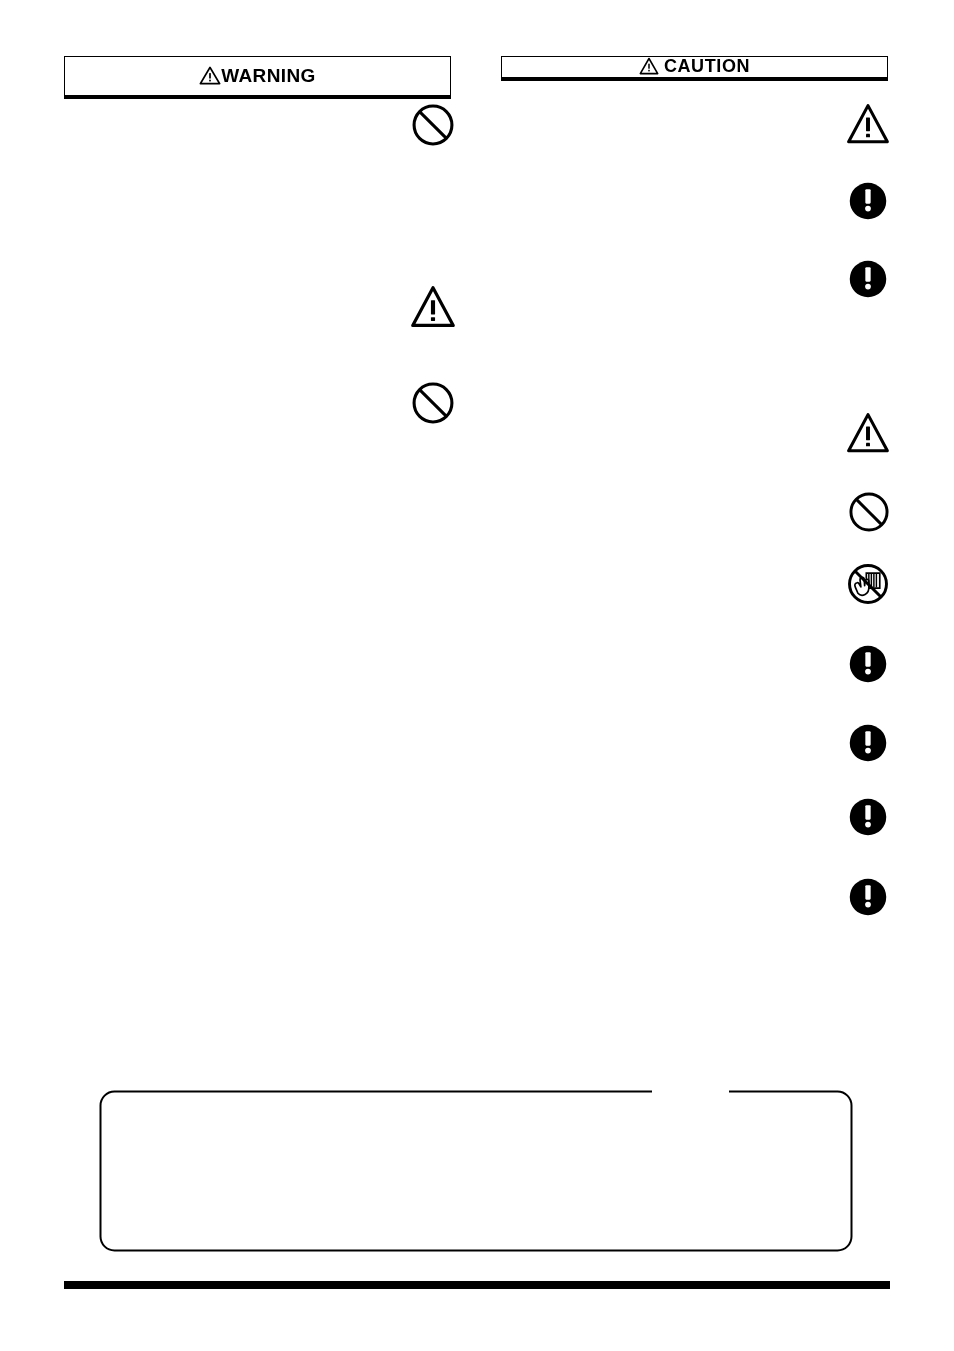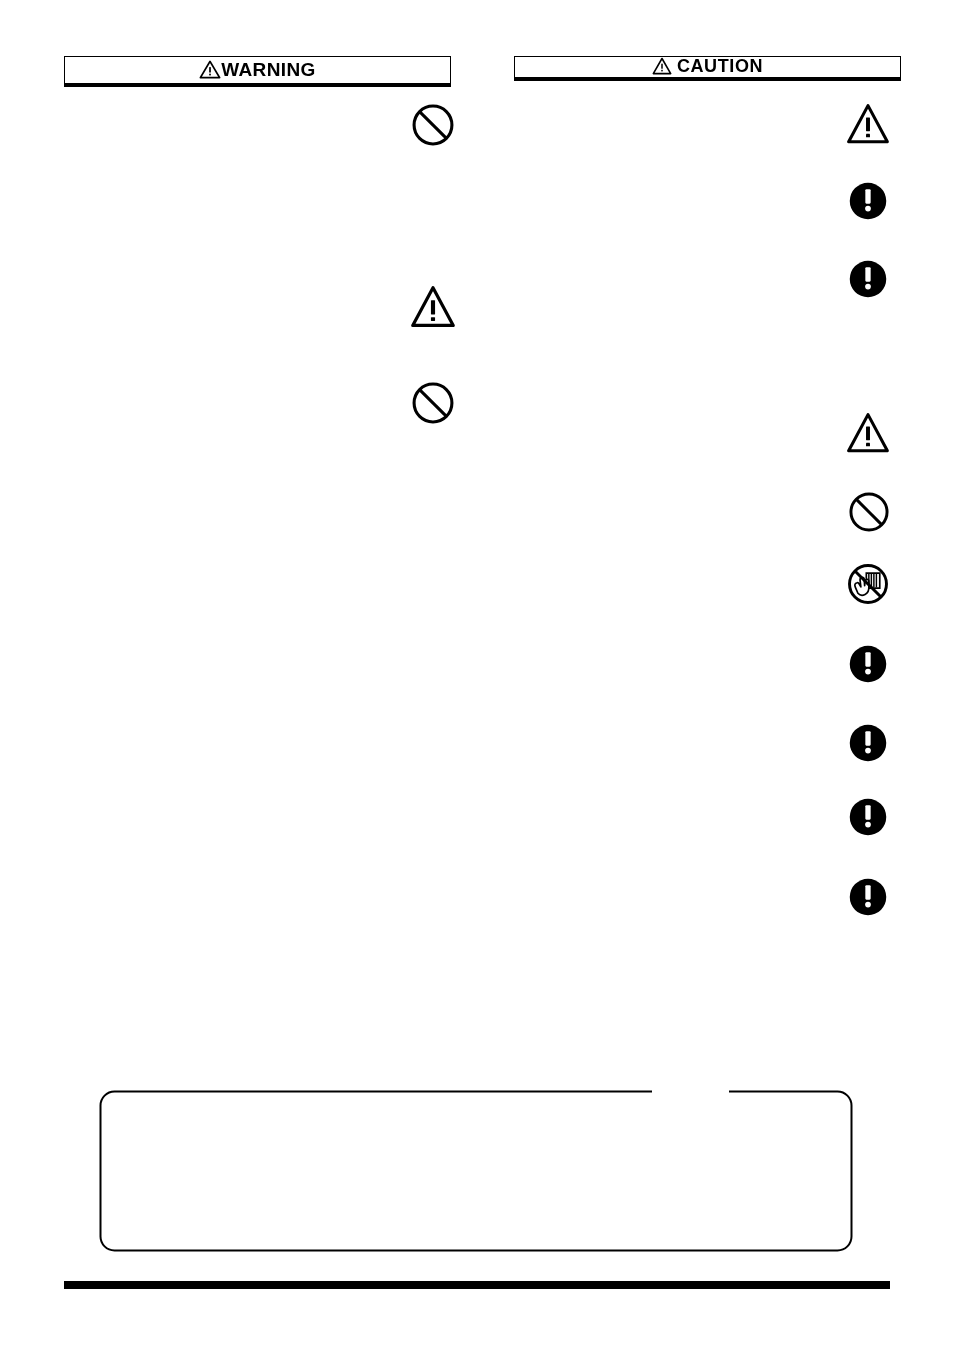--- a/index.html
+++ b/index.html
@@ -74,32 +74,32 @@
   
   .col-body {
     position: absolute;
   }
 </style>
 </head>
 <body>
 
 <div class="page">
 
-  <div class="hdr-box" id="hdr-warning" style="left: 64px; top: 56px; width: 387px; height: 31px;">
+  <div class="hdr-box" id="hdr-warning" style="left: 64px; top: 56px; width: 387px; height: 43px;">
     <div class="hdr-inner">
       <svg class="hdr-tri" width="22" height="19" viewBox="0 0 22 19">
         <path d="M11 1.4 L20.6 17.6 L1.4 17.6 Z" fill="none" stroke="#000" stroke-width="1.8" stroke-linejoin="round"></path>
         <rect x="10.15" y="7.1" width="1.7" height="5.4" fill="#000"></rect>
         <rect x="10.15" y="13.7" width="1.7" height="1.7" fill="#000"></rect>
       </svg>
       <span class="hdr-label">WARNING</span>
     </div>
   </div>
 
-  <div class="hdr-box" id="hdr-caution" style="left: 514px; top: 56px; width: 387px; height: 25px;">
+  <div class="hdr-box" id="hdr-caution" style="left: 501px; top: 56px; width: 387px; height: 25px;">
     <div class="hdr-inner">
       <svg class="hdr-tri" width="20" height="18" viewBox="0 0 20 18" style="margin-right:5px">
         <path d="M10 1.5 L18.7 16.6 L1.3 16.6 Z" fill="none" stroke="#000" stroke-width="1.6" stroke-linejoin="round"></path>
         <rect x="9.25" y="6.7" width="1.5" height="5" fill="#000"></rect>
         <rect x="9.25" y="12.8" width="1.5" height="1.6" fill="#000"></rect>
       </svg>
       <span class="hdr-label caution">CAUTION</span>
     </div>
   </div>
 

